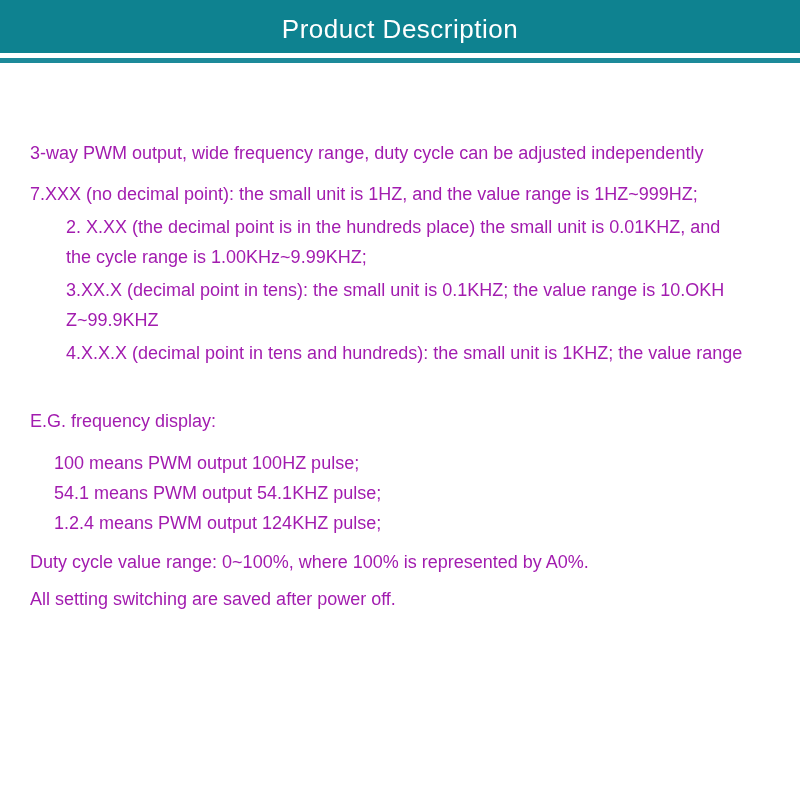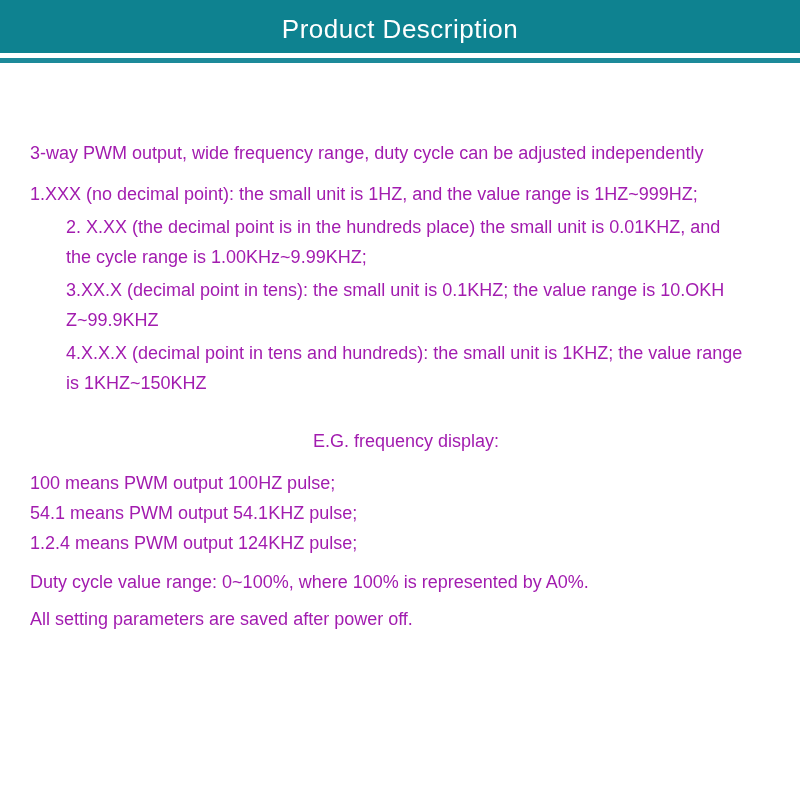--- a/index.html
+++ b/index.html
@@ -56,25 +56,25 @@
     line-height: 28px;
   }
   .group-ranges {
     margin-top: 12px;
   }
   .range-item + .range-item {
     margin-top: 3px;
     margin-left: 36px;
   }
   .eg-heading {
-    margin-top: 28px;
-    text-align: center;
+    margin-top: 38px;
   }
   .group-examples {
     margin-top: 12px;
+    margin-left: 24px;
   }
   .duty-note {
     margin-top: 9px;
   }
   .save-note {
     margin-top: 7px;
   }
 </style>
 </head>
 <body>
@@ -88,42 +88,41 @@
   <div class="rule"></div>
 
   <main class="content">
 
     <section class="intro">
       <div class="line">3-way PWM output, wide frequency range, duty cycle can be adjusted independently</div>
     </section>
 
     <section class="group-ranges">
       <div class="range-item">
-        <div class="line">1.XXX (no decimal point): the small unit is 1HZ, and the value range is 1HZ~999HZ;</div>
+        <div class="line">7.XXX (no decimal point): the small unit is 1HZ, and the value range is 1HZ~999HZ;</div>
       </div>
       <div class="range-item">
         <div class="line">2. X.XX (the decimal point is in the hundreds place) the small unit is 0.01KHZ, and</div>
         <div class="line">the cycle range is 1.00KHz~9.99KHZ;</div>
       </div>
       <div class="range-item">
         <div class="line">3.XX.X (decimal point in tens): the small unit is 0.1KHZ; the value range is 10.OKH</div>
         <div class="line">Z~99.9KHZ</div>
       </div>
       <div class="range-item">
         <div class="line">4.X.X.X (decimal point in tens and hundreds): the small unit is 1KHZ; the value range</div>
-        <div class="line">is 1KHZ~150KHZ</div>
       </div>
     </section>
 
     <div class="line eg-heading">E.G. frequency display:</div>
 
     <section class="group-examples">
       <div class="line">100 means PWM output 100HZ pulse;</div>
       <div class="line">54.1 means PWM output 54.1KHZ pulse;</div>
       <div class="line">1.2.4 means PWM output 124KHZ pulse;</div>
     </section>
 
     <div class="line duty-note">Duty cycle value range: 0~100%, where 100% is represented by A0%.</div>
 
-    <div class="line save-note">All setting parameters are saved after power off.</div>
+    <div class="line save-note">All setting switching are saved after power off.</div>
 
   </main>
 </div>
 
 </body></html>

